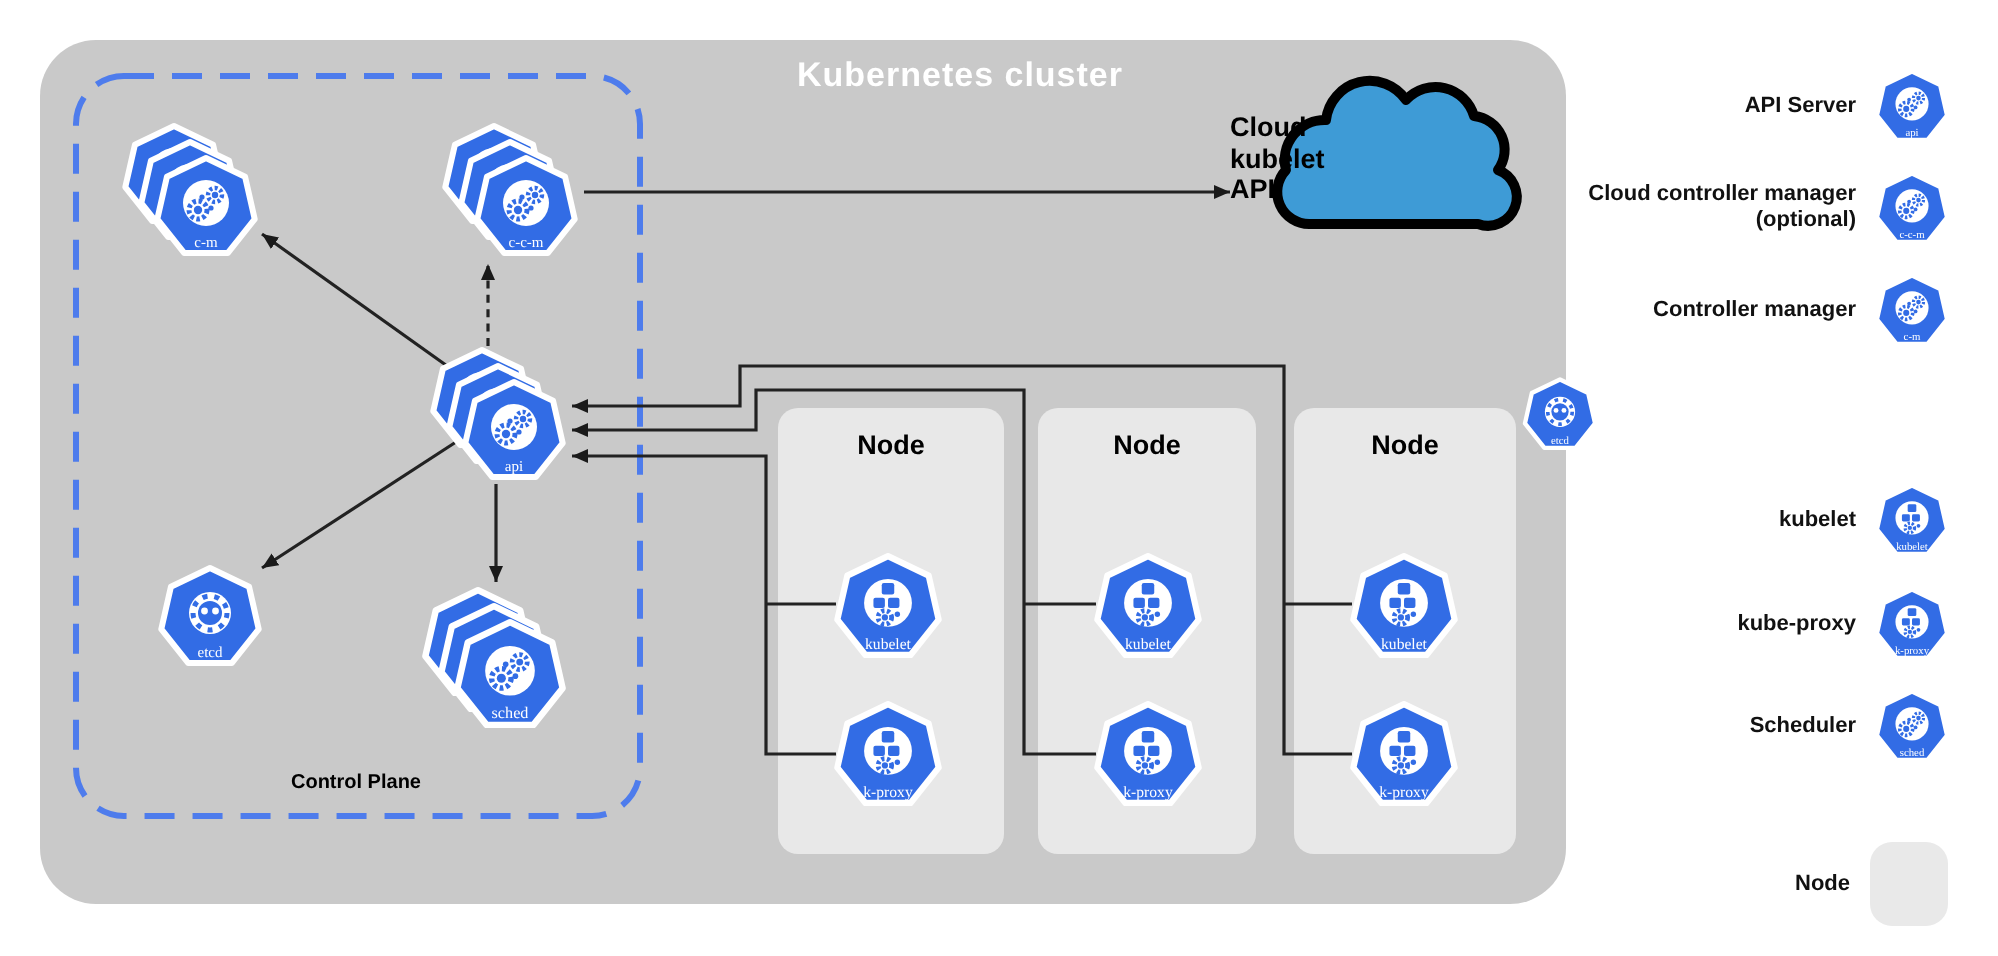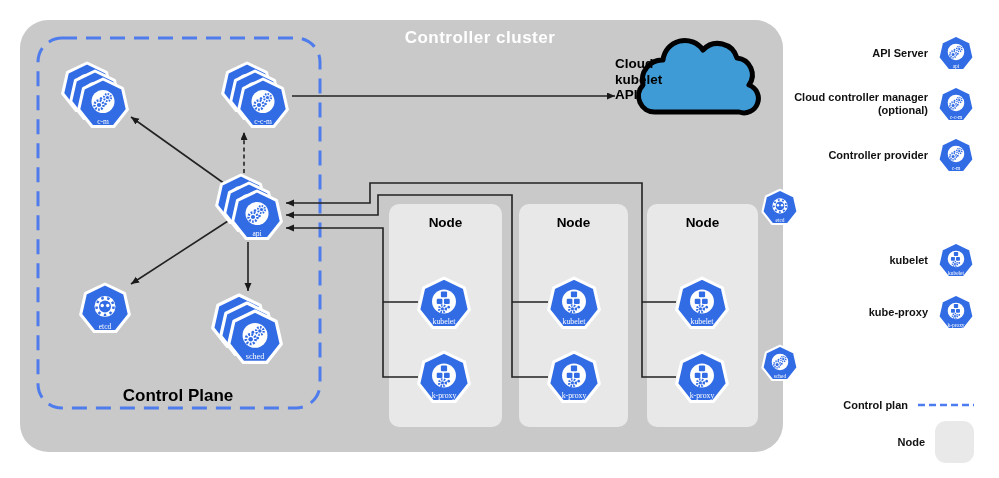--- a/index.html
+++ b/index.html
@@ -1,41 +1,41 @@
 <!DOCTYPE html>
 <html><head>
 <meta charset="utf-8">
 <style>
   html,body{margin:0;padding:0;background:#fff;}
   .canvas{position:relative;width:999px;height:478px;background:#ffffff;font-family:"Liberation Sans",sans-serif;overflow:hidden;}
   .cluster{position:absolute;left:20px;top:20px;width:763px;height:432px;background:#c9c9c9;border-radius:28px;z-index:1;}
   .cluster-title{position:absolute;left:330px;top:28px;width:300px;text-align:center;color:#ffffff;font-weight:bold;font-size:17px;letter-spacing:.5px;z-index:3;}
   .cp-rect{position:absolute;left:35px;top:35px;z-index:2;}
-  .cp-label{position:absolute;left:98px;top:386px;width:160px;text-align:center;font-weight:bold;font-size:17px;color:#000;z-index:3;}
+  .cp-label{position:absolute;left:98px;top:386px;width:160px;text-align:center;font-weight:bold;font-size:10px;color:#000;z-index:3;}
   .node-box{position:absolute;top:204px;height:223px;background:#e8e8e8;border-radius:10px;z-index:2;}
   .node-title{margin-top:11px;text-align:center;font-weight:bold;font-size:13.5px;color:#000;}
   .connectors{position:absolute;left:0;top:0;z-index:4;pointer-events:none;}
   .k8s-icon{z-index:5;font-family:Liberation Serif, serif;}
   .k8s-icon.abs{position:absolute;}
   .k8s-icon.rel{position:relative;flex:0 0 auto;}
   .cloud{position:absolute;left:615px;top:30px;width:145px;height:95px;z-index:5;}
   .cloud-text{position:absolute;left:0;top:26px;width:145px;color:#000000;font-weight:bold;font-size:13.5px;line-height:15.5px;}
   .cloud-text span{display:block;}
   .legend-row{position:absolute;left:762px;width:212px;display:flex;align-items:center;gap:10px;}
   .legend-label{flex:1;text-align:right;font-weight:bold;font-size:11px;line-height:13px;color:#111;}
   .legend-node-swatch{width:39px;height:42px;background:#e9e9e9;border-radius:11px;flex:0 0 auto;}
   .legend-dash{flex:0 0 auto;}
 </style>
 </head>
 <body>
 
 <div class="canvas">
 
   <div class="cluster"></div>
-  <div class="cluster-title">Controller cluster</div>
+  <div class="cluster-title">Kubernetes cluster</div>
 
   <svg class="cp-rect" width="290" height="378">
     <rect x="3" y="3" width="282" height="370" rx="24" fill="none" stroke="#4e7cec" stroke-width="3" stroke-dasharray="15 9"></rect>
   </svg>
   <div class="cp-label">Control Plane</div>
 
   <div class="node-box" style="left:389px;width:113px;">
     <div class="node-title">Node</div>
   </div>
   <div class="node-box" style="left:519px;width:109px;">
@@ -323,21 +323,21 @@
           <circle cx="42" cy="54" r="4.2" fill="#326ce5"></circle>
           <circle cx="59" cy="39" r="7" fill="none" stroke="#326ce5" stroke-width="4.4" stroke-dasharray="3 2.4"></circle>
           <circle cx="59" cy="39" r="3.2" fill="#326ce5"></circle>
           <circle cx="55" cy="52" r="2.6" fill="#326ce5"></circle>
           <circle cx="46" cy="41" r="2.6" fill="#326ce5"></circle>
           <text x="50" y="91" text-anchor="middle" font-size="15" fill="#fff">api</text>
         </svg>
       </div>
   </div>
   <div class="legend-row" style="top:137px;">
-    <div class="legend-label">Controller provider</div>
+    <div class="legend-label">Controller manager</div>
     <div class="k8s-icon rel" style="width:36px;height:36px;">
         <svg viewBox="0 0 100 100" width="36" height="36" style="position: absolute; left: 0px; top: 0px; overflow: visible;">
           <polygon points="50,2 89.1,20.8 98.7,63.1 71.7,97.1 28.3,97.1 1.3,63.1 10.9,20.8" fill="#326ce5" stroke="#fff" stroke-width="6" stroke-linejoin="round"></polygon>
           <circle cx="50" cy="47" r="23" fill="#fff"></circle>
           <circle cx="42" cy="54" r="9" fill="none" stroke="#326ce5" stroke-width="5" stroke-dasharray="3.5 2.6"></circle>
           <circle cx="42" cy="54" r="4.2" fill="#326ce5"></circle>
           <circle cx="59" cy="39" r="7" fill="none" stroke="#326ce5" stroke-width="4.4" stroke-dasharray="3 2.4"></circle>
           <circle cx="59" cy="39" r="3.2" fill="#326ce5"></circle>
           <circle cx="55" cy="52" r="2.6" fill="#326ce5"></circle>
           <circle cx="46" cy="41" r="2.6" fill="#326ce5"></circle>
@@ -384,38 +384,33 @@
           <rect x="36" y="42" width="11" height="10" rx="2" fill="#326ce5"></rect>
           <rect x="50" y="42" width="11" height="10" rx="2" fill="#326ce5"></rect>
           <circle cx="47" cy="61" r="6.5" fill="none" stroke="#326ce5" stroke-width="4.6" stroke-dasharray="3 2.4"></circle>
           <circle cx="47" cy="61" r="3" fill="#326ce5"></circle>
           <circle cx="59" cy="58" r="2.6" fill="#326ce5"></circle>
           <text x="50" y="91" text-anchor="middle" font-size="15" fill="#fff">k-proxy</text>
         </svg>
       </div>
   </div>
   <div class="legend-row" style="top:345px;">
+    <div class="legend-label">Scheduler</div>
     <div class="k8s-icon rel" style="width:36px;height:36px;">
         <svg viewBox="0 0 100 100" width="36" height="36" style="position: absolute; left: 0px; top: 0px; overflow: visible;">
           <polygon points="50,2 89.1,20.8 98.7,63.1 71.7,97.1 28.3,97.1 1.3,63.1 10.9,20.8" fill="#326ce5" stroke="#fff" stroke-width="6" stroke-linejoin="round"></polygon>
           <circle cx="50" cy="47" r="23" fill="#fff"></circle>
           <circle cx="42" cy="54" r="9" fill="none" stroke="#326ce5" stroke-width="5" stroke-dasharray="3.5 2.6"></circle>
           <circle cx="42" cy="54" r="4.2" fill="#326ce5"></circle>
           <circle cx="59" cy="39" r="7" fill="none" stroke="#326ce5" stroke-width="4.4" stroke-dasharray="3 2.4"></circle>
           <circle cx="59" cy="39" r="3.2" fill="#326ce5"></circle>
           <circle cx="55" cy="52" r="2.6" fill="#326ce5"></circle>
           <circle cx="46" cy="41" r="2.6" fill="#326ce5"></circle>
           <text x="50" y="91" text-anchor="middle" font-size="15" fill="#fff">sched</text>
         </svg>
       </div>
   </div>
-  <div class="legend-row" style="top:395px;height:20px;">
-    <div class="legend-label">Control plan</div>
-    <svg class="legend-dash" width="56" height="6">
-      <line x1="0" y1="3" x2="56" y2="3" stroke="#4d7cf0" stroke-width="2.4" stroke-dasharray="7 4"></line>
-    </svg>
-  </div>
   <div class="legend-row" style="top:421px;height:42px;">
     <div class="legend-label">Node</div>
     <div class="legend-node-swatch"></div>
   </div>
 
 </div>
 
 </body></html>

